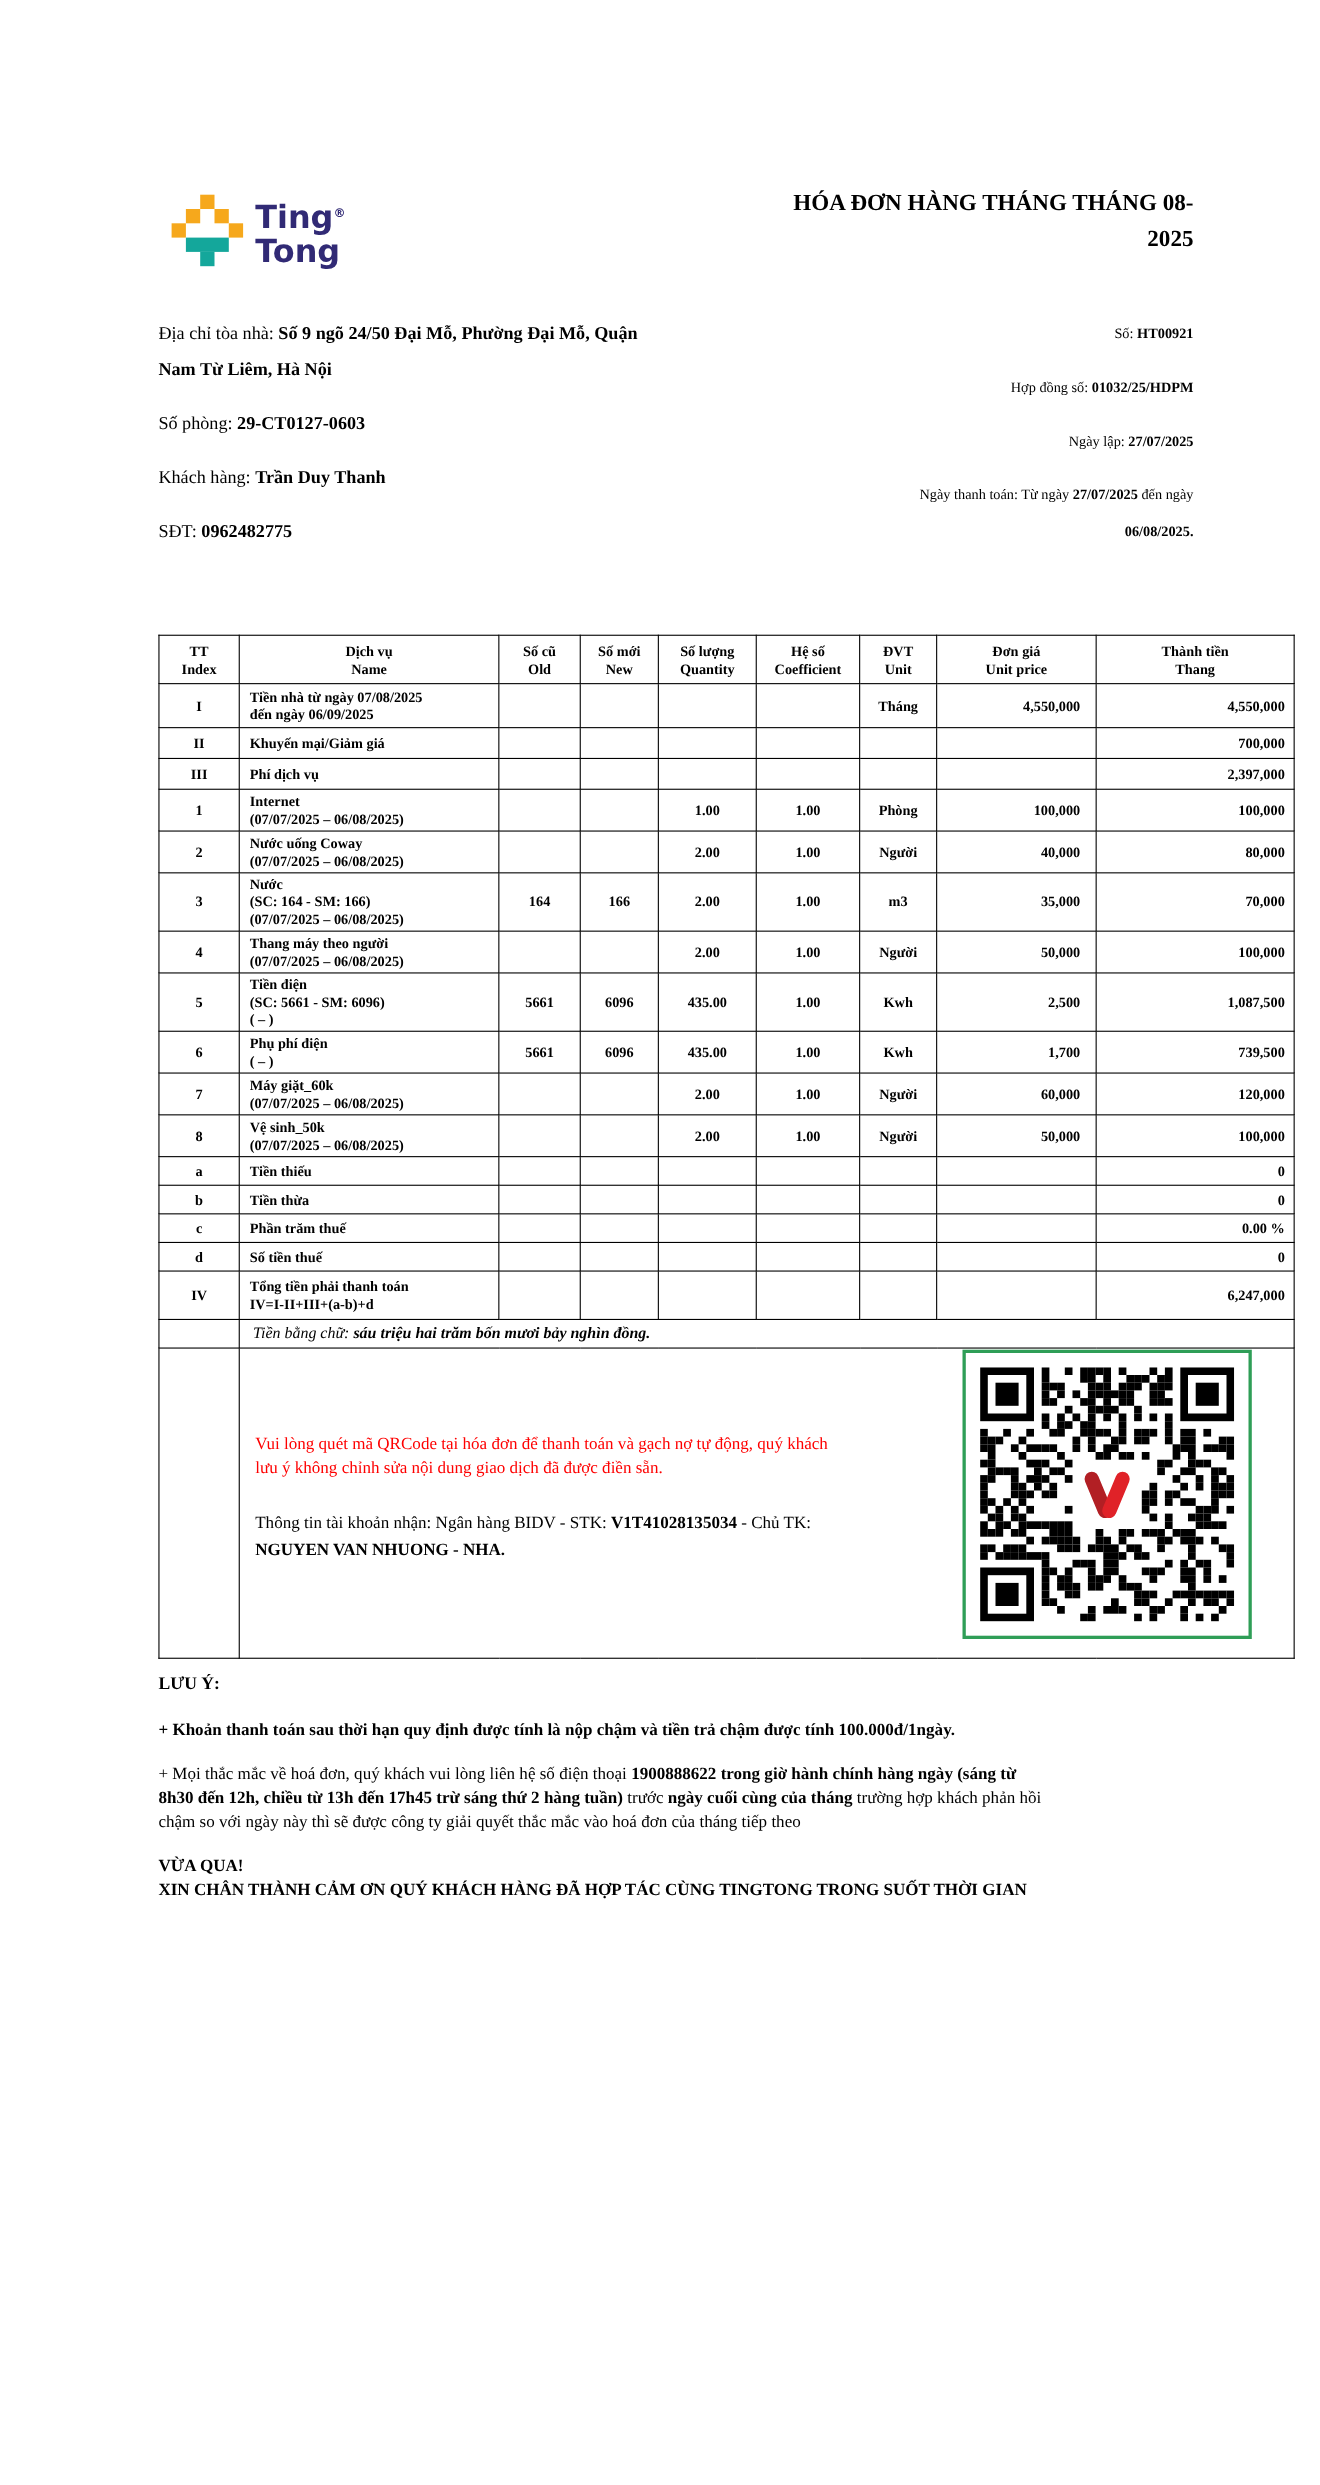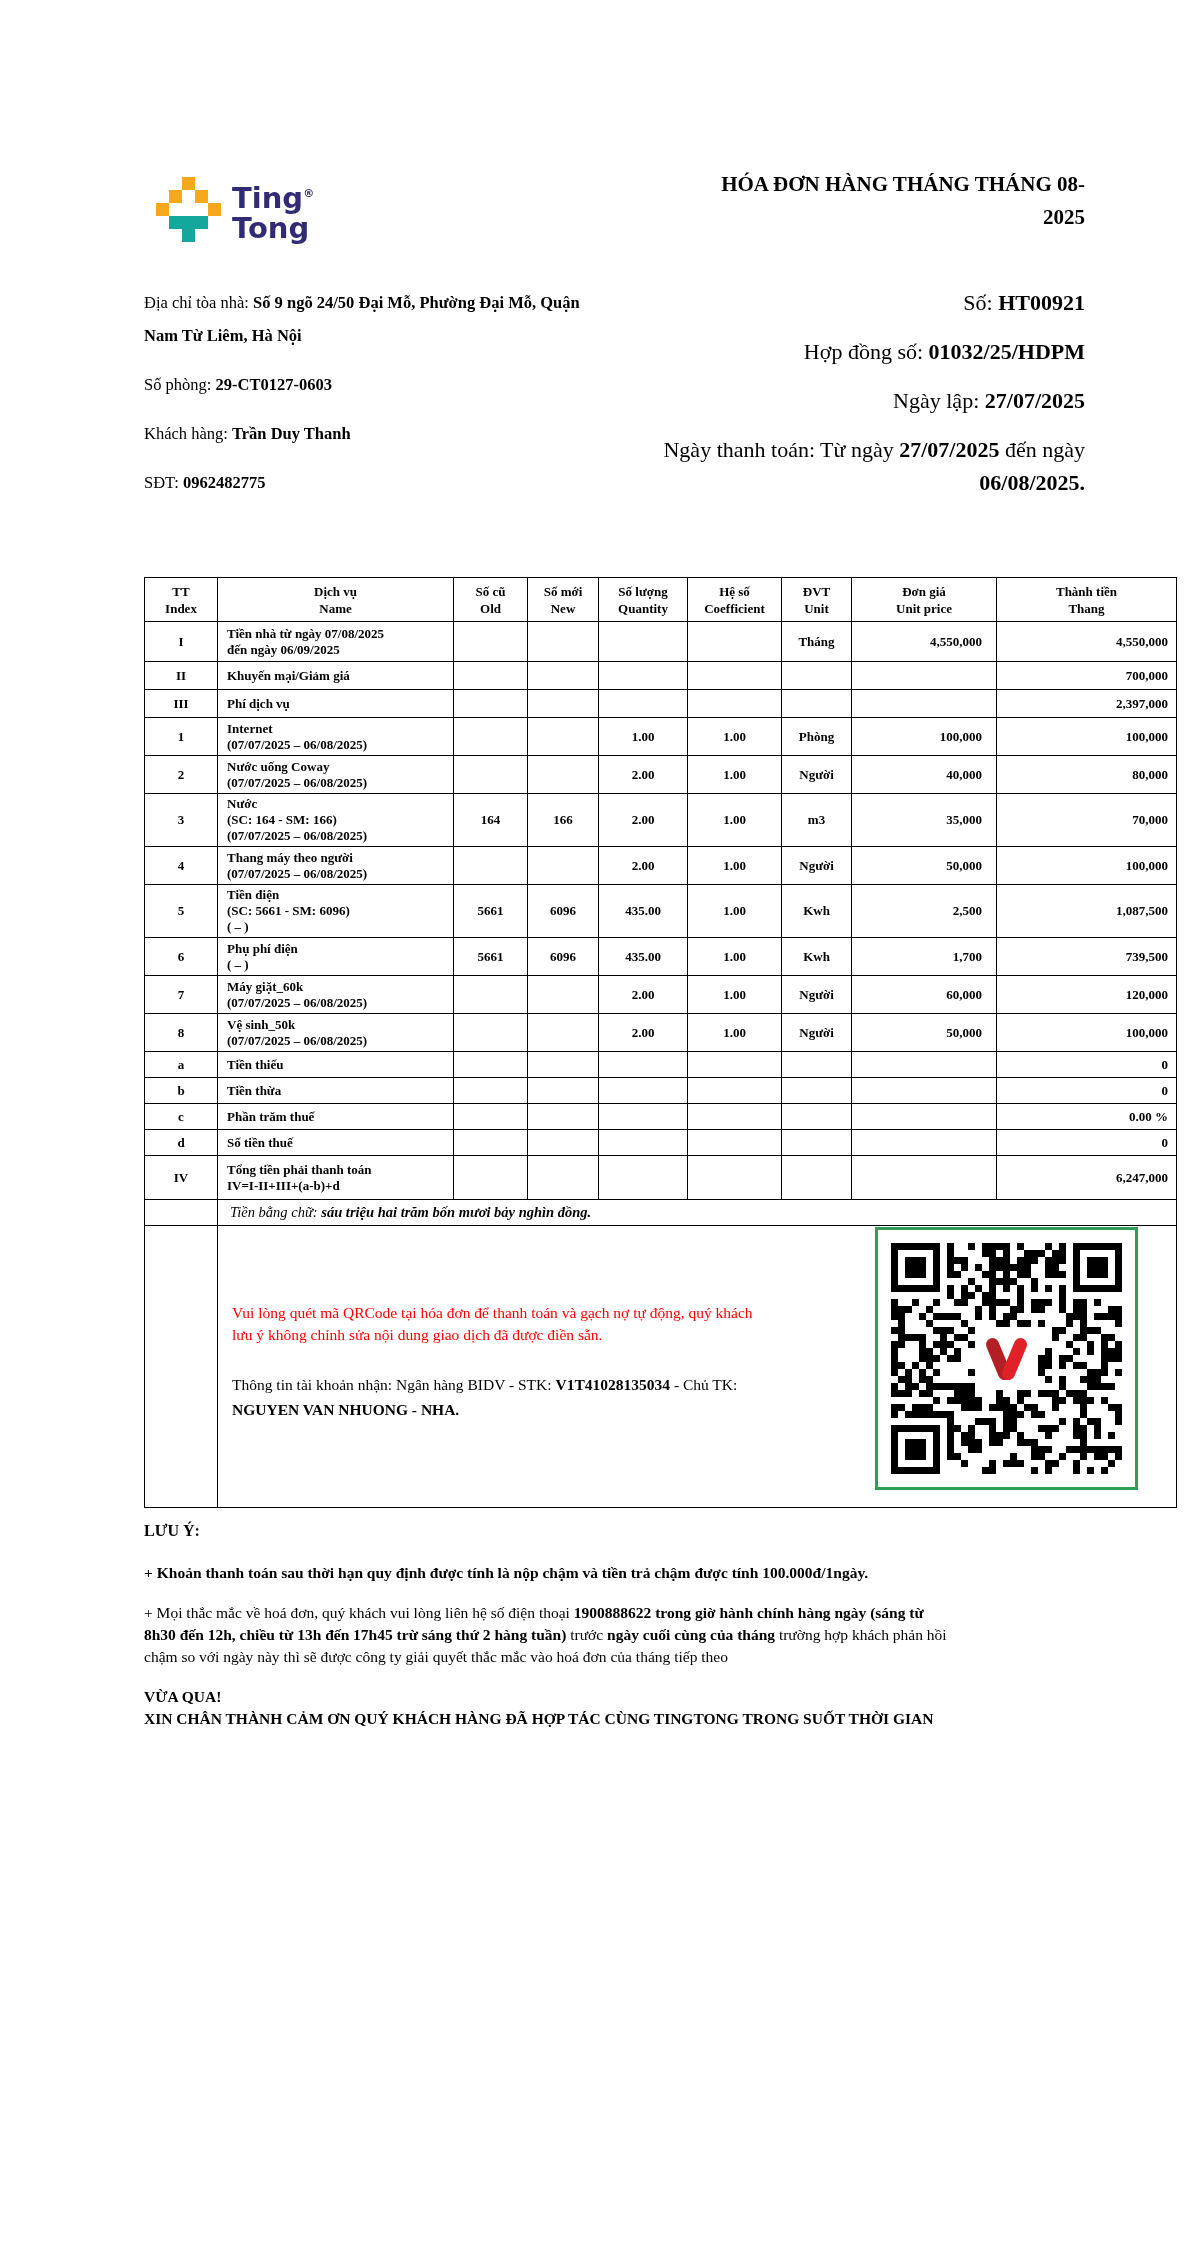--- a/index.html
+++ b/index.html
@@ -12,21 +12,21 @@
   .logo-mark .sq{position:absolute;width:13px;height:13px;background:var(--brand-yellow);}
   .logo-mark .teal{background:var(--brand-teal);}
   .logo-text{font-family:"DejaVu Sans",sans-serif;font-weight:bold;color:var(--brand-navy);
              font-size:29px;line-height:30px;margin-top:3px;}
   .logo-text sup{font-size:11px;}
 
   
   .title{position:absolute;top:168px;right:115px;width:520px;text-align:right;
          font-weight:bold;font-size:21px;line-height:33px;}
   .info-left{position:absolute;left:144px;top:286px;width:510px;font-size:16.5px;}
-  .info-right{position:absolute;right:115px;top:286px;width:560px;text-align:right;font-size:22px;}
+  .info-right{position:absolute;right:115px;top:286px;width:560px;text-align:right;font-size:13px;}
   .info-line{line-height:33px;margin-top:16px;}
   .info-line:first-child,.info-line.wrap{margin-top:0;}
   .b{font-weight:bold;} .i{font-style:italic;}
 
   
   table.inv{position:absolute;left:144px;top:577px;width:1032px;border-collapse:collapse;
             table-layout:fixed;font-size:13px;}
   .inv th,.inv td{border:1.5px solid #000;padding:2px 6px;vertical-align:middle;overflow:hidden;}
   .inv th{font-weight:bold;text-align:center;padding:4px 2px;}
   .inv th div{line-height:17px;}

